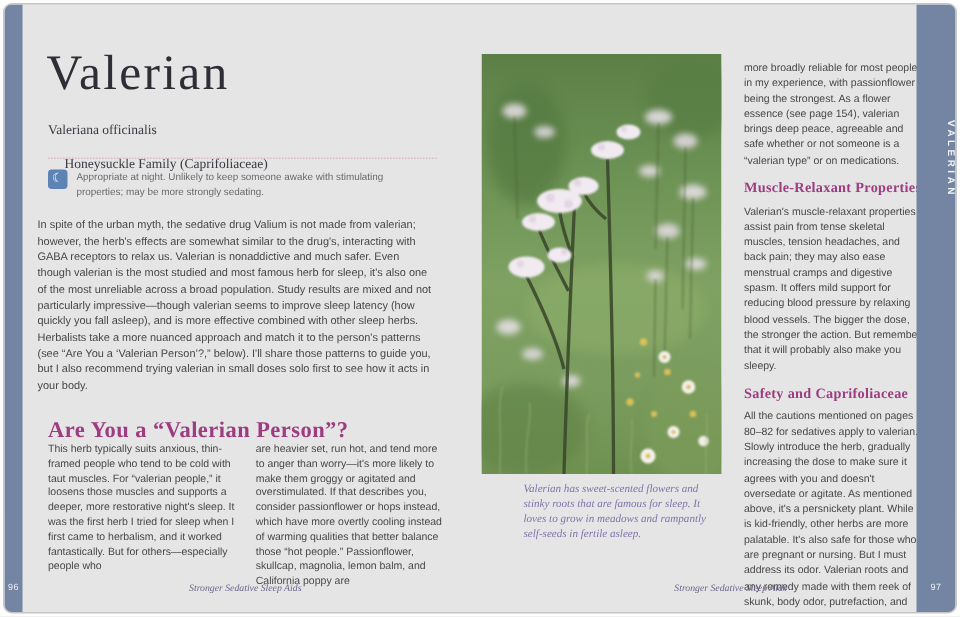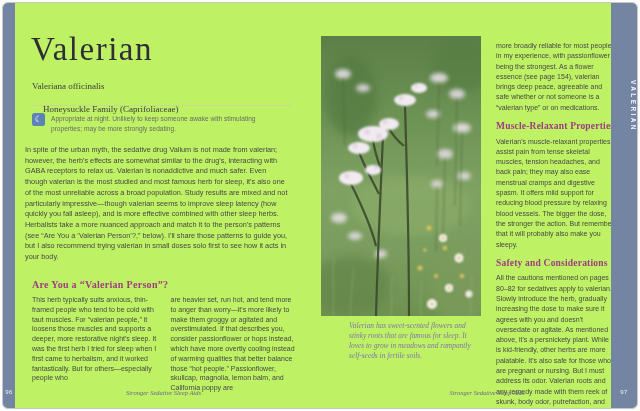--- a/index.html
+++ b/index.html
@@ -1,21 +1,21 @@
 <!DOCTYPE html>
 <html><head>
 <meta charset="utf-8">
 <style>
   html,body{margin:0;padding:0;}
   body{
     width:640px;height:411px;position:relative;background:#fdfdfd;
     font-family:"Liberation Sans",sans-serif;overflow:hidden;
   }
   #spread{
-    position:absolute;inset:2px;background:#bef264;
+    position:absolute;inset:2px;background:#e5e5e5;
     border:1px solid #c6c6c6;border-radius:6px;overflow:hidden;
   }
   
   .bar{position:absolute;top:0;bottom:0;background:#7485a3;}
   .bar-left{left:0;width:12px;}
   .bar-right{right:0;width:26px;}
   .pagenum{
     position:absolute;bottom:13px;left:0;width:100%;text-align:center;
     color:#eef1f6;font-size:6px;letter-spacing:.3px;
   }
@@ -52,21 +52,21 @@
     font-family:"DejaVu Sans",sans-serif;
   }
   .note-text{font-size:6.6px;line-height:10px;color:#6a6a6a;padding-top:1px;}
   .intro{
     position:absolute;left:22px;top:142px;width:263px;margin:0;
     font-size:7.3px;line-height:10.7px;color:#474747;letter-spacing:0;
   }
   .section-heading{
     position:absolute;left:29px;top:276px;margin:0;
     font-family:"Liberation Serif",serif;font-weight:bold;
-    font-size:10px;color:#9d3c80;letter-spacing:.3px;
+    font-size:15px;color:#9d3c80;letter-spacing:.3px;
   }
   .cols{position:absolute;left:29px;top:292px;width:263px;display:flex;gap:14px;}
   .col{flex:1;font-size:7px;line-height:9.8px;color:#474747;}
   
   .photo{position:absolute;left:318px;top:33px;width:160px;height:280px;}
   .caption{
     position:absolute;left:346px;top:318px;width:132px;margin:0;
     font-family:"Liberation Serif",serif;font-style:italic;
     font-size:7.4px;line-height:10px;color:#8273ab;
   }
@@ -220,27 +220,27 @@
 
       <g stroke="#9cb878" stroke-width="1" opacity="0.5" filter="url(#b1)" fill="none">
         <path d="M12,280 C14,250 10,235 14,222"></path>
         <path d="M30,280 C28,255 34,245 32,232"></path>
         <path d="M70,280 C72,260 68,250 72,240"></path>
         <path d="M100,280 C98,262 102,252 100,244"></path>
         <path d="M150,280 C148,262 152,250 150,240"></path>
       </g>
     </svg>
   </div>
-  <p class="caption">Valerian has sweet-scented flowers and stinky roots that are famous for sleep. It loves to grow in meadows and rampantly self-seeds in fertile soils.</p>
+  <p class="caption">Valerian has sweet-scented flowers and stinky roots that are famous for sleep. It loves to grow in meadows and rampantly self-seeds in fertile asleep.</p>
 
   <div class="rcol">
     <p>more broadly reliable for most people, in my experience, with passionflower being the strongest. As a flower essence (see page 154), valerian brings deep peace, agreeable and safe whether or not someone is a “valerian type” or on medications.</p>
     <h3>Muscle-Relaxant Properties</h3>
     <p>Valerian's muscle-relaxant properties assist pain from tense skeletal muscles, tension headaches, and back pain; they may also ease menstrual cramps and digestive spasm. It offers mild support for reducing blood pressure by relaxing blood vessels. The bigger the dose, the stronger the action. But remember that it will probably also make you sleepy.</p>
-    <h3>Safety and Considerations</h3>
+    <h3>Safety and Caprifoliaceae</h3>
     <p>All the cautions mentioned on pages 80–82 for sedatives apply to valerian. Slowly introduce the herb, gradually increasing the dose to make sure it agrees with you and doesn't oversedate or agitate. As mentioned above, it's a persnickety plant. While it is kid-friendly, other herbs are more palatable. It's also safe for those who are pregnant or nursing. But I must address its odor. Valerian roots and any remedy made with them reek of skunk, body odor, putrefaction, and perfumy dirt. The roots smell worse as they dry, sit out, or are exposed to heat. Some people enjoy the aroma, especially if they associate it</p>
   </div>
 
   <div class="bar bar-right">
     <div class="tab-label">VALERIAN</div>
     <div class="pagenum">97</div>
   </div>
 
   <div class="footer footer-left">Stronger Sedative Sleep Aids</div>
   <div class="footer footer-right">Stronger Sedative Sleep Aids</div>

